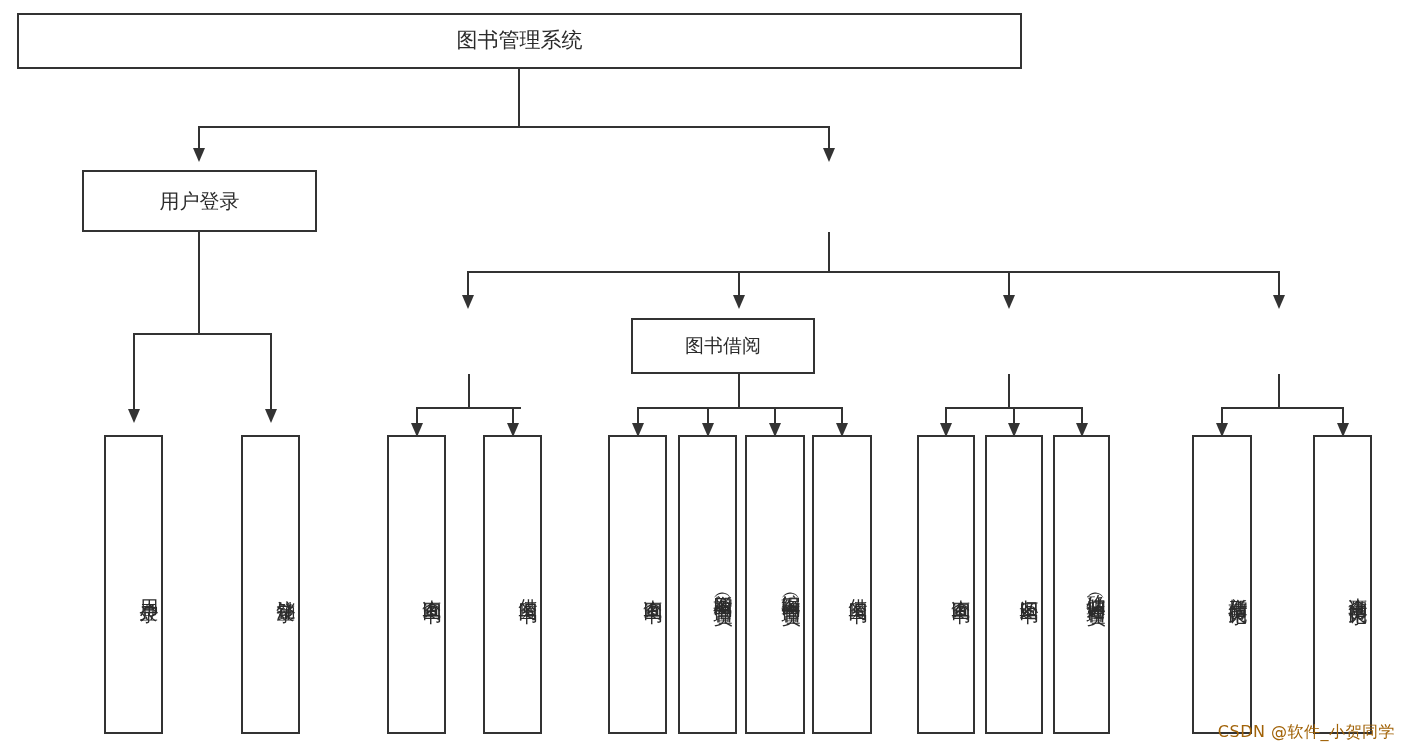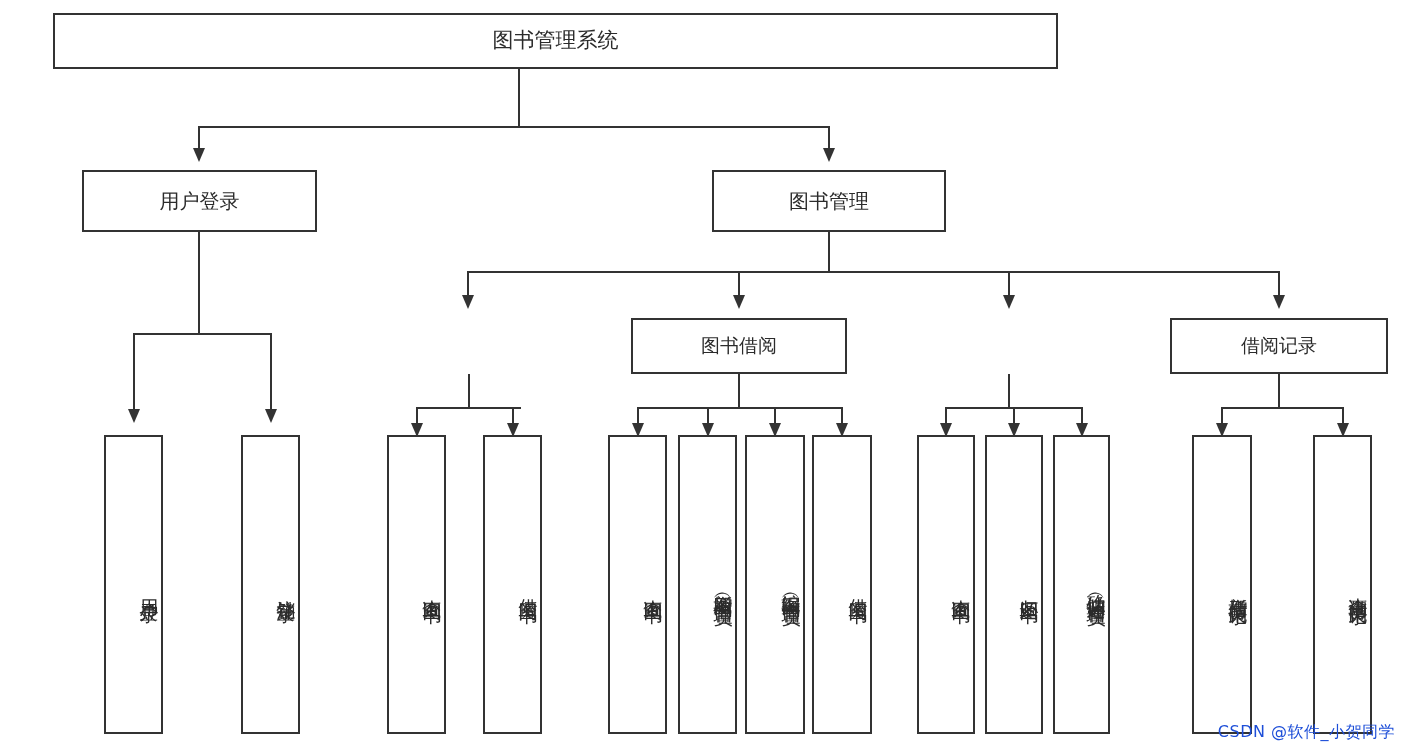--- a/index.html
+++ b/index.html
@@ -21,21 +21,21 @@
     box-sizing:border-box;
     border:2px solid #333333;
     background:#ffffff;
     display:flex;
     align-items:center;
     justify-content:center;
     text-align:center;
     color:#2b2b2b;
     line-height:1.22;
   }
-  .node.root{font-size:21px;margin-left:36px;}
+  .node.root{font-size:21px;}
   .node.lvl2{font-size:20px;}
   .node.lvl3{font-size:19px;}
   .node.leaf{
     font-size:19px;
     writing-mode:vertical-rl;
     text-orientation:upright;
     letter-spacing:2px;
     padding-top:6px;
     align-items:flex-start;
     justify-content:center;
@@ -51,21 +51,21 @@
     border-left:6px solid transparent;
     border-right:6px solid transparent;
     border-top:14px solid #333333;
   }
   
   #watermark{
     position:absolute;
     right:10px;
     bottom:4px;
     font-size:16px;
-    color:#1d4ed8;
+    color:#a16207;
     white-space:nowrap;
     letter-spacing:0.5px;
     pointer-events:none;
   }
 </style>
 </head>
 <body>
 
 <div id="canvas">
 
@@ -76,47 +76,41 @@
   <div class="ln v" style="left:518px;top:69px;height:58px;"></div>
   <div class="ln h" style="left:198px;top:126px;width:632px;"></div>
   <div class="ln v" style="left:198px;top:126px;height:24px;"></div>
   <div class="arrow" style="left:193px;top:148px;"></div>
   <div class="ln v" style="left:828px;top:126px;height:24px;"></div>
   <div class="arrow" style="left:823px;top:148px;"></div>
 
   <div class="node lvl2" style="left:82px;top:170px;width:235px;height:62px;">
     <span class="txt">用户登录</span>
   </div>
-  <div class="node lvl2" style="left:712px;top:170px;width:234px;height:62px;">
-    <span class="txt">图书管理</span>
-  </div>
 
   <div class="ln v" style="left:198px;top:232px;height:102px;"></div>
   <div class="ln h" style="left:133px;top:333px;width:139px;"></div>
   <div class="ln v" style="left:133px;top:333px;height:78px;"></div>
   <div class="arrow" style="left:128px;top:409px;"></div>
   <div class="ln v" style="left:270px;top:333px;height:78px;"></div>
   <div class="arrow" style="left:265px;top:409px;"></div>
 
   <div class="ln v" style="left:828px;top:232px;height:40px;"></div>
   <div class="ln h" style="left:467px;top:271px;width:812px;"></div>
   <div class="ln v" style="left:467px;top:271px;height:26px;"></div>
   <div class="arrow" style="left:462px;top:295px;"></div>
   <div class="ln v" style="left:738px;top:271px;height:26px;"></div>
   <div class="arrow" style="left:733px;top:295px;"></div>
   <div class="ln v" style="left:1008px;top:271px;height:26px;"></div>
   <div class="arrow" style="left:1003px;top:295px;"></div>
   <div class="ln v" style="left:1278px;top:271px;height:26px;"></div>
   <div class="arrow" style="left:1273px;top:295px;"></div>
 
-  <div class="node lvl3" style="left:631px;top:318px;width:216px;height:56px;">
+  <div class="node lvl3" style="left:631px;top:318px;width:184px;height:56px;">
     <span class="txt">图书借阅</span>
-  </div>
-  <div class="node lvl3" style="left:1170px;top:318px;width:218px;height:56px;">
-    <span class="txt">借阅记录</span>
   </div>
 
   <div class="ln v" style="left:468px;top:374px;height:34px;"></div>
   <div class="ln h" style="left:416px;top:407px;width:105px;"></div>
   <div class="ln v" style="left:416px;top:407px;height:18px;"></div>
   <div class="arrow" style="left:411px;top:423px;"></div>
   <div class="ln v" style="left:512px;top:407px;height:18px;"></div>
   <div class="arrow" style="left:507px;top:423px;"></div>
 
   <div class="ln v" style="left:738px;top:374px;height:34px;"></div>

